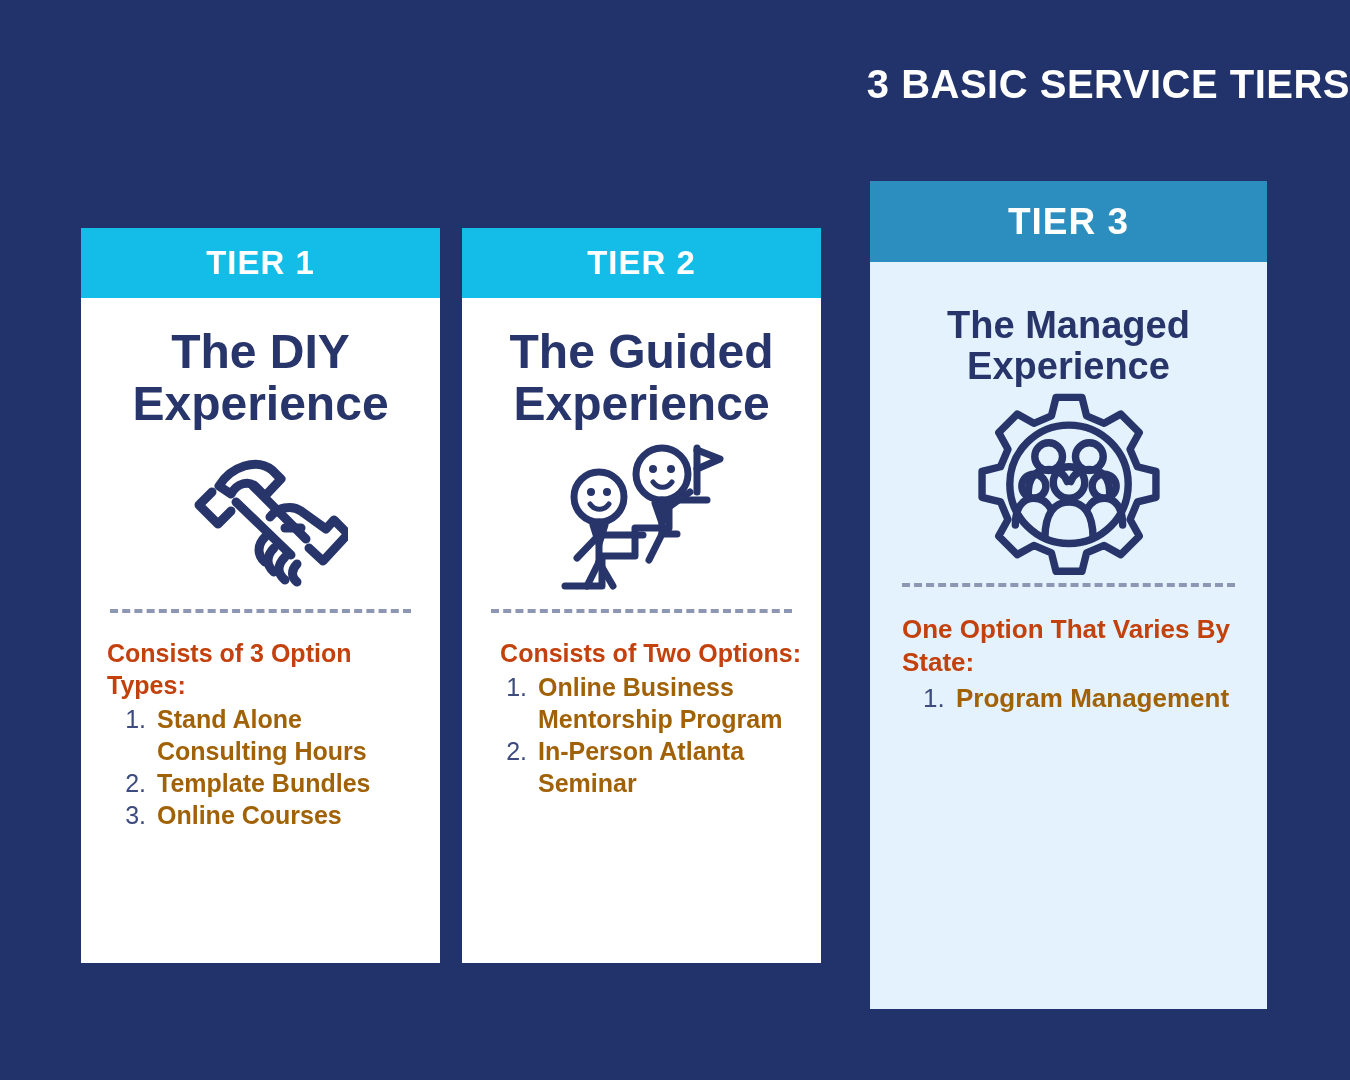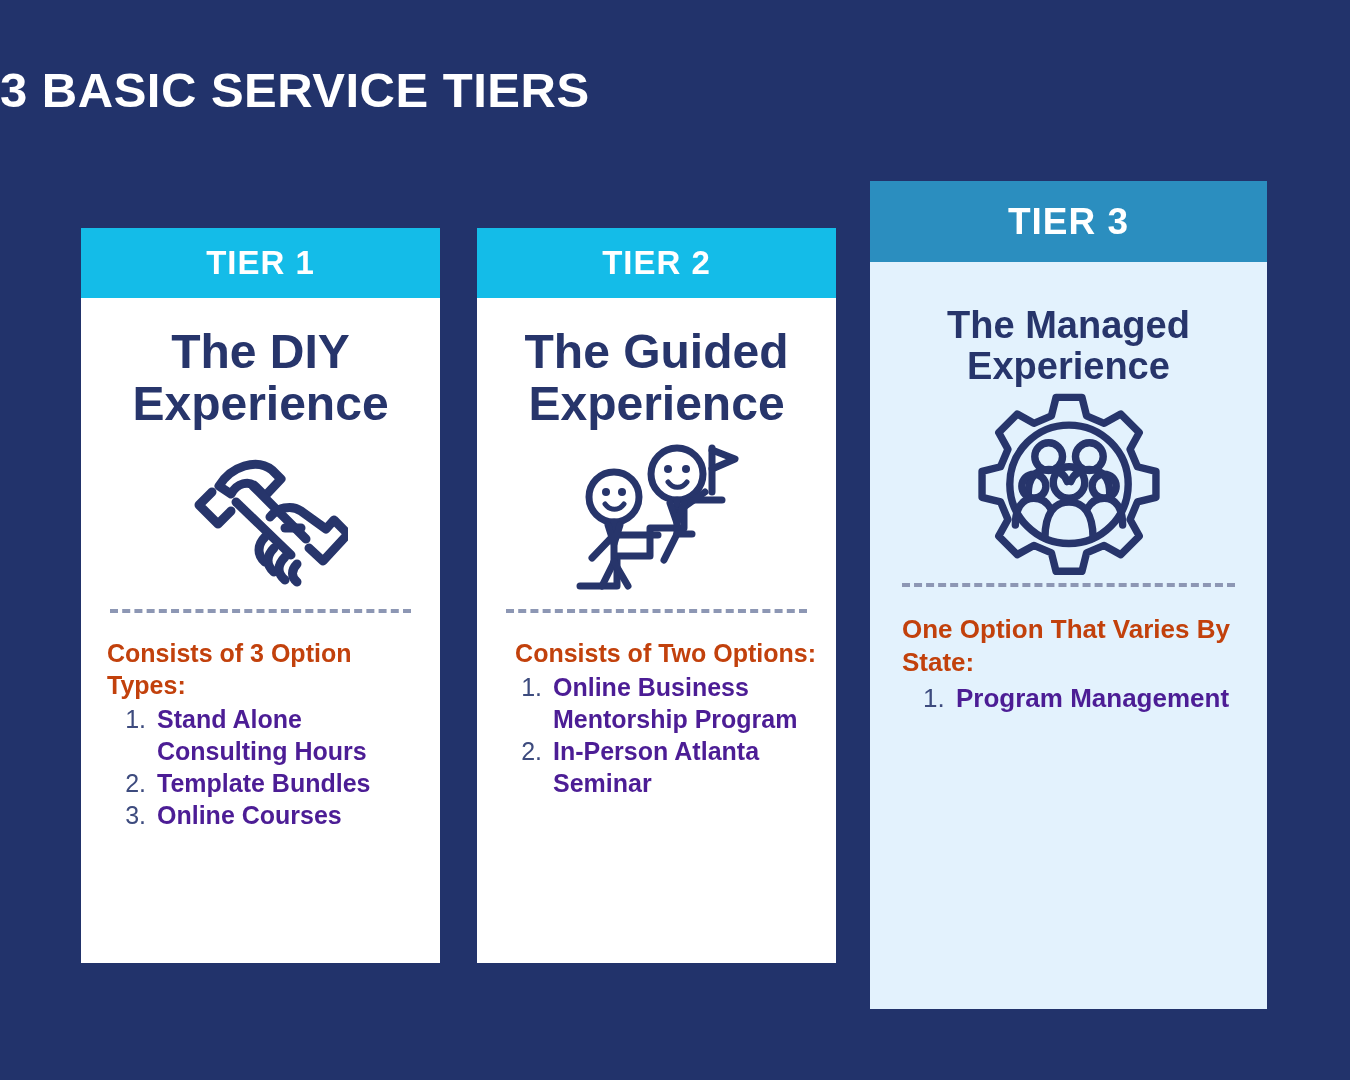--- a/index.html
+++ b/index.html
@@ -17,23 +17,23 @@
   .page {
     position: relative;
     width: 1350px;
     height: 1080px;
   }
   .page-title {
     position: absolute;
     top: 62px;
     left: 0;
     width: 1350px;
-    text-align: left;
+    text-align: right;
     color: #FFFFFF;
-    font-size: 49px;
+    font-size: 40px;
     font-weight: bold;
     letter-spacing: 0.5px;
   }
 
   
   .card {
     position: absolute;
     box-sizing: border-box;
     display: flex;
     flex-direction: column;
@@ -68,21 +68,21 @@
     border-top: 4px dashed #8D97B4;
   }
   .lead {
     color: #c2410c;
     font-weight: bold;
     line-height: 1.28;
   }
   ol.items {
     margin: 0;
     padding: 0 0 0 52px;
-    color: #4c1d95;
+    color: #a16207;
     font-weight: bold;
     line-height: 1.28;
   }
   ol.items li {
     margin: 0;
     padding-left: 4px;
   }
   ol.items li::marker {
     font-weight: normal;
     color: #3D4B7E;
@@ -92,21 +92,21 @@
   #card-tier-1 { left: 81px; top: 228px; width: 359px; height: 735px; }
   #card-tier-1 .card-header { height: 70px; background: #14BCE8; font-size: 33px; }
   #card-tier-1 .card-body { background: #FFFFFF; padding: 22px 20px 0 20px; }
   #card-tier-1 .card-subtitle { font-size: 48px; margin-top: 6px; }
   #card-tier-1 .icon-wrap { height: 175px; }
   #card-tier-1 .divider { margin: 4px 9px 0 9px; }
   #card-tier-1 .lead { font-size: 25px; margin-top: 24px; padding-left: 6px; }
   #card-tier-1 ol.items { font-size: 25px; margin-top: 2px; }
 
   
-  #card-tier-2 { left: 477px; top: 228px; width: 359px; height: 735px; }
+  #card-tier-2 { left: 462px; top: 228px; width: 359px; height: 735px; }
   #card-tier-2 .card-header { height: 70px; background: #14BCE8; font-size: 33px; }
   #card-tier-2 .card-body { background: #FFFFFF; padding: 22px 20px 0 20px; }
   #card-tier-2 .card-subtitle { font-size: 48px; margin-top: 6px; }
   #card-tier-2 .icon-wrap { height: 175px; }
   #card-tier-2 .divider { margin: 4px 9px 0 9px; }
   #card-tier-2 .lead { font-size: 25px; margin-top: 24px; padding-left: 6px; text-align: right; }
   #card-tier-2 ol.items { font-size: 25px; margin-top: 2px; }
 
   
   #card-tier-3 { left: 870px; top: 181px; width: 397px; height: 828px; }

